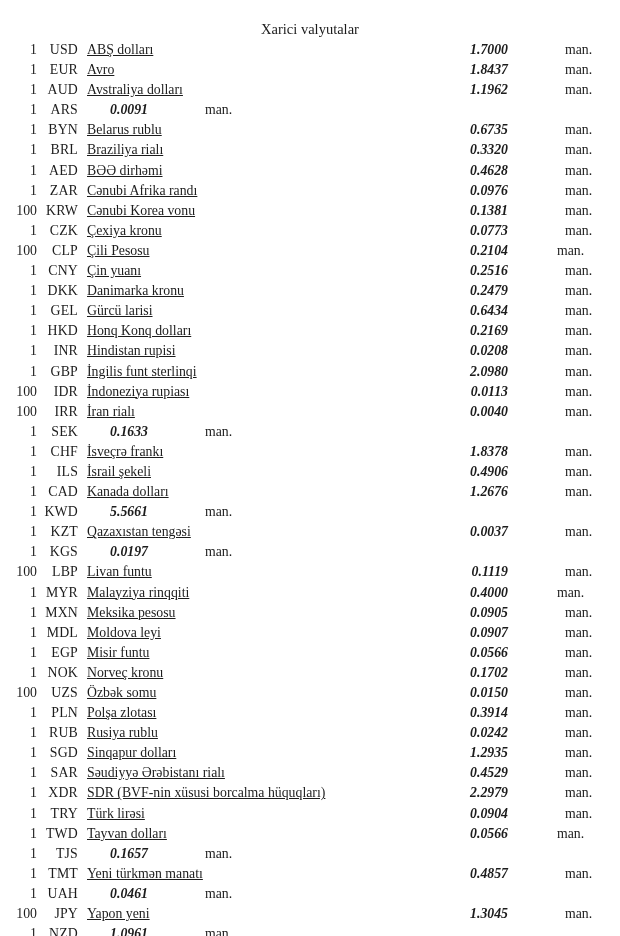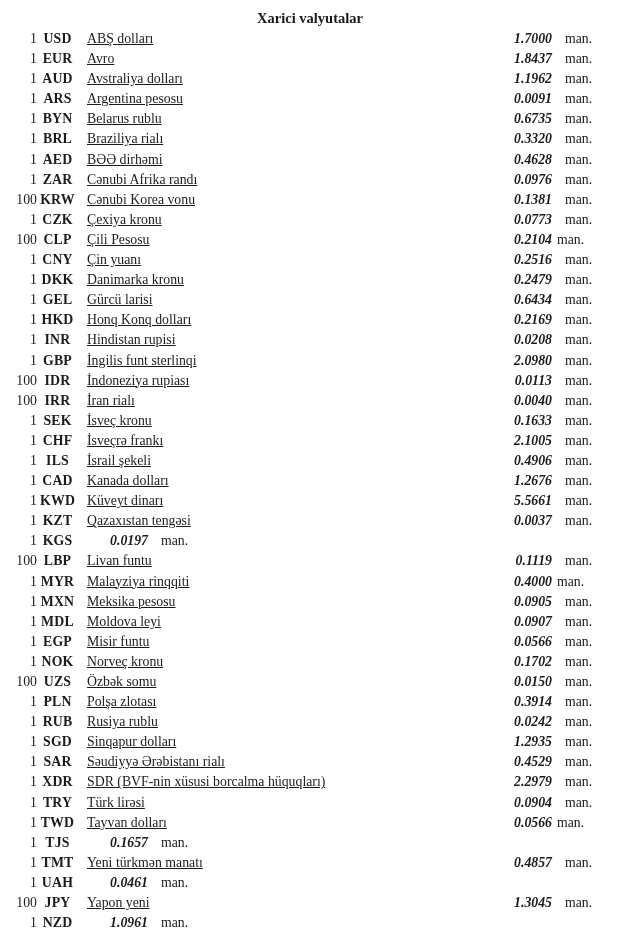--- a/index.html
+++ b/index.html
@@ -11,26 +11,26 @@
     position: relative;
     width: 620px;
     height: 936px;
     background: #ffffff;
     color: #1c1c1c;
     font-family: "Liberation Serif", "DejaVu Serif", serif;
     overflow: hidden;
   }
   .title {
     margin: 0;
-    padding-top: 9px;
+    padding-top: 20px;
     height: 18px;
     line-height: 18px;
     text-align: center;
     font-size: 14.5px;
-    font-weight: bold;
+    font-weight: normal;
     color: #1b1b1b;
   }
   .table {
     margin-top: 2px;
   }
   .row {
     display: flex;
     height: 20.1px;
     line-height: 20.1px;
     font-size: 13.8px;
@@ -38,42 +38,42 @@
     white-space: nowrap;
   }
   .qty {
     flex: none;
     width: 37px;
     text-align: right;
   }
   .code {
     flex: none;
     width: 41px;
-    text-align: center;
+    text-align: right;
     letter-spacing: 0.2px;
-    font-weight: bold;
   }
   .name {
     flex: 1;
     padding-left: 9px;
     overflow: hidden;
     text-decoration: underline;
   }
   .rate {
     flex: none;
     width: 70px;
     text-align: right;
     font-weight: bold;
     font-style: italic;
   }
   .man {
     flex: none;
     width: 43px;
     box-sizing: border-box;
     padding-left: 13px;
+    margin-left: 44px;
   }
   .row.tight .man {
     padding-left: 5px;
   }
 </style>
 </head>
 <body>
 
 <div class="page">
   <h1 class="title">Xarici valyutalar</h1>
@@ -95,21 +95,20 @@
       <div class="row">
     <span class="qty">1</span>
     <span class="code">AUD</span>
     <span class="name">Avstraliya dolları</span>
     <span class="rate">1.1962</span>
     <span class="man">man.</span>
   </div>
       <div class="row">
     <span class="qty">1</span>
     <span class="code">ARS</span>
-    <span class="name">Argentina pesosu</span>
     <span class="rate">0.0091</span>
     <span class="man">man.</span>
   </div>
       <div class="row">
     <span class="qty">1</span>
     <span class="code">BYN</span>
     <span class="name">Belarus rublu</span>
     <span class="rate">0.6735</span>
     <span class="man">man.</span>
   </div>
@@ -207,49 +206,47 @@
       <div class="row">
     <span class="qty">100</span>
     <span class="code">IRR</span>
     <span class="name">İran rialı</span>
     <span class="rate">0.0040</span>
     <span class="man">man.</span>
   </div>
       <div class="row">
     <span class="qty">1</span>
     <span class="code">SEK</span>
-    <span class="name">İsveç kronu</span>
     <span class="rate">0.1633</span>
     <span class="man">man.</span>
   </div>
       <div class="row">
     <span class="qty">1</span>
     <span class="code">CHF</span>
     <span class="name">İsveçrə frankı</span>
-    <span class="rate">2.1005</span>
+    <span class="rate">1.8378</span>
     <span class="man">man.</span>
   </div>
       <div class="row">
     <span class="qty">1</span>
     <span class="code">ILS</span>
     <span class="name">İsrail şekeli</span>
     <span class="rate">0.4906</span>
     <span class="man">man.</span>
   </div>
       <div class="row">
     <span class="qty">1</span>
     <span class="code">CAD</span>
     <span class="name">Kanada dolları</span>
     <span class="rate">1.2676</span>
     <span class="man">man.</span>
   </div>
       <div class="row">
     <span class="qty">1</span>
     <span class="code">KWD</span>
-    <span class="name">Küveyt dinarı</span>
     <span class="rate">5.5661</span>
     <span class="man">man.</span>
   </div>
       <div class="row">
     <span class="qty">1</span>
     <span class="code">KZT</span>
     <span class="name">Qazaxıstan tengəsi</span>
     <span class="rate">0.0037</span>
     <span class="man">man.</span>
   </div>

